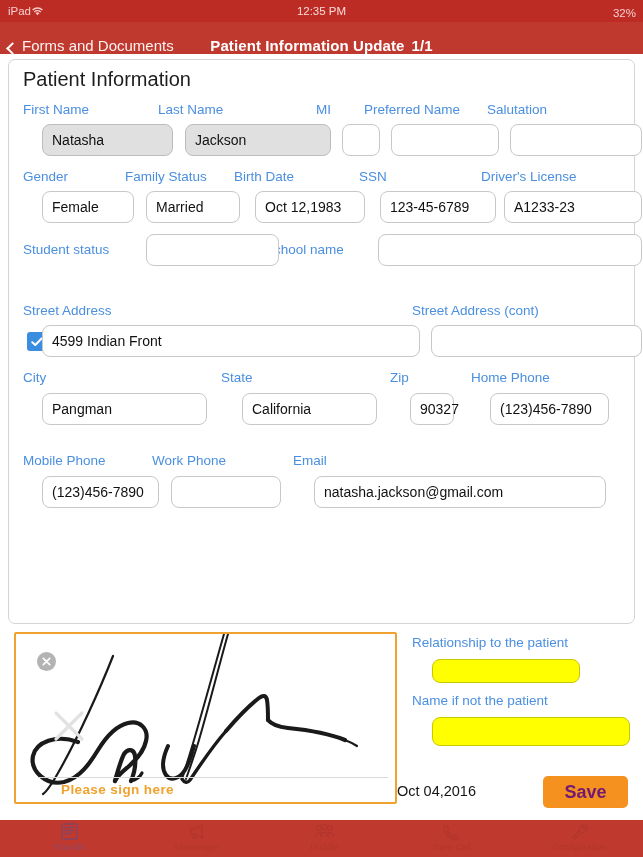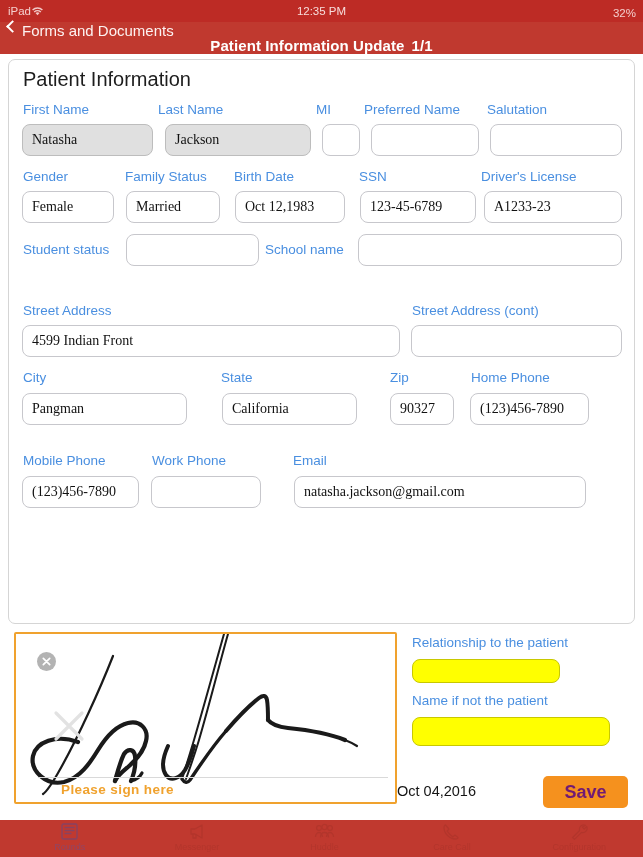--- a/index.html
+++ b/index.html
@@ -35,21 +35,21 @@
   }
   .batt i { position:absolute; left:1px; top:1px; bottom:1px; width:32%; background:#f3d4d2; display:block; }
 
   
   .navbar {
     position:absolute; left:0; top:22px; width:643px; height:32px;
     background:#c0392f;
     color:#fff;
   }
   .nav-back {
-    position:absolute; left:8px; top:0; height:32px; display:flex; align-items:flex-start; gap:5px;
+    position:absolute; left:8px; top:0; height:32px; display:flex; align-items:flex-end; gap:5px;
     font-size:15px; color:#fdf2f1; cursor:pointer;
   }
   .chev {
     display:inline-block; width:9px; height:9px;
     border-left:2.4px solid #fff; border-bottom:2.4px solid #fff;
     transform: rotate(45deg); margin-bottom:1px;
   }
   .nav-title {
     position:absolute; left:0; top:0; width:643px; height:32px;
     display:flex; align-items:flex-end; justify-content:center;
@@ -66,23 +66,23 @@
   .card-title {
     position:absolute; left:14px; top:8px;
     font-size:20px; color:#1d1d1d;
   }
   .field-label {
     position:absolute; font-size:13.5px; color:#4a8fe0; white-space:nowrap;
   }
   .fi {
     position:absolute; background:#fff;
     border:1px solid #c7c7cc; border-radius:8px;
-    font-size:14px; color:#111; font-family:Liberation Serif, serif;
+    font-size:14px; color:#111; font-family:Liberation Sans, sans-serif;
     padding:0 9px; outline:none;
-    display:flex; align-items:center;
+    display:flex; align-items:center;margin-left:20px;
   }
   .fi.filled-grey { background:#e0e0e0; border-color:#bdbdbd; }
   .fi.yellow { background:#ffff00; border:1px solid #c8c800; }
 
   
   .cb-row { position:absolute; left:18px; top:272px; display:flex; align-items:center; gap:9px; cursor:pointer; }
   .cbox {
     width:19px; height:19px; border-radius:3px; background:#3b8de0;
     display:flex; align-items:center; justify-content:center;
   }
@@ -221,21 +221,21 @@
     <div class="fi" style="left:13px;  top:265px; width:378px; height:32px;">4599 Indian Front</div>
     <div class="fi" style="left:402px; top:265px; width:211px; height:32px;"></div>
 
     <div class="field-label" style="left:14px;  top:310px;">City</div>
     <div class="field-label" style="left:212px; top:310px;">State</div>
     <div class="field-label" style="left:381px; top:310px;">Zip</div>
     <div class="field-label" style="left:462px; top:310px;">Home Phone</div>
 
     <div class="fi" style="left:13px;  top:333px; width:165px; height:32px;">Pangman</div>
     <div class="fi" style="left:213px; top:333px; width:135px; height:32px;">California</div>
-    <div class="fi" style="left:381px; top:333px; width:64px;  height:32px;">90327</div>
+    <div class="fi" style="left:381px; top:333px; width:44px;  height:32px;">90327</div>
     <div class="fi" style="left:461px; top:333px; width:119px; height:32px;">(123)456-7890</div>
 
     <div class="field-label" style="left:14px;  top:393px;">Mobile Phone</div>
     <div class="field-label" style="left:143px; top:393px;">Work Phone</div>
     <div class="field-label" style="left:284px; top:393px;">Email</div>
 
     <div class="fi" style="left:13px;  top:416px; width:117px; height:32px;">(123)456-7890</div>
     <div class="fi" style="left:142px; top:416px; width:110px; height:32px;"></div>
     <div class="fi" style="left:285px; top:416px; width:292px; height:32px;">natasha.jackson@gmail.com</div>
   </div>

